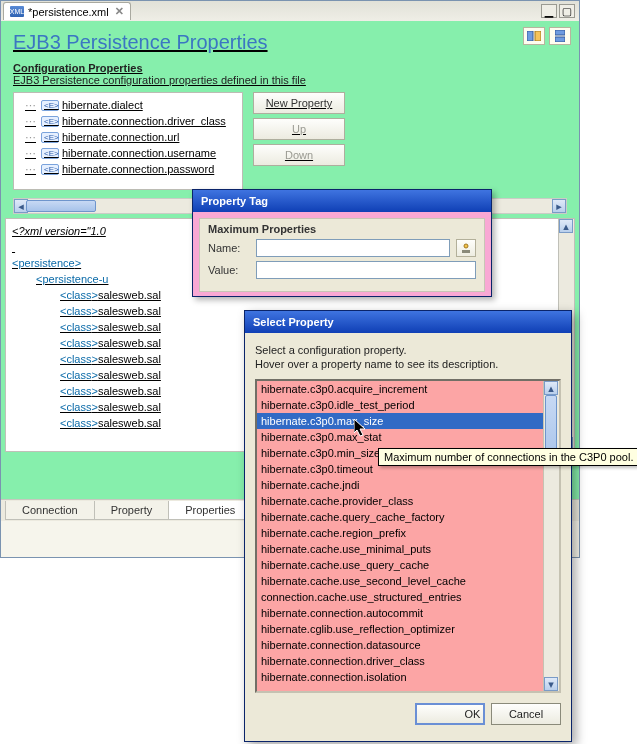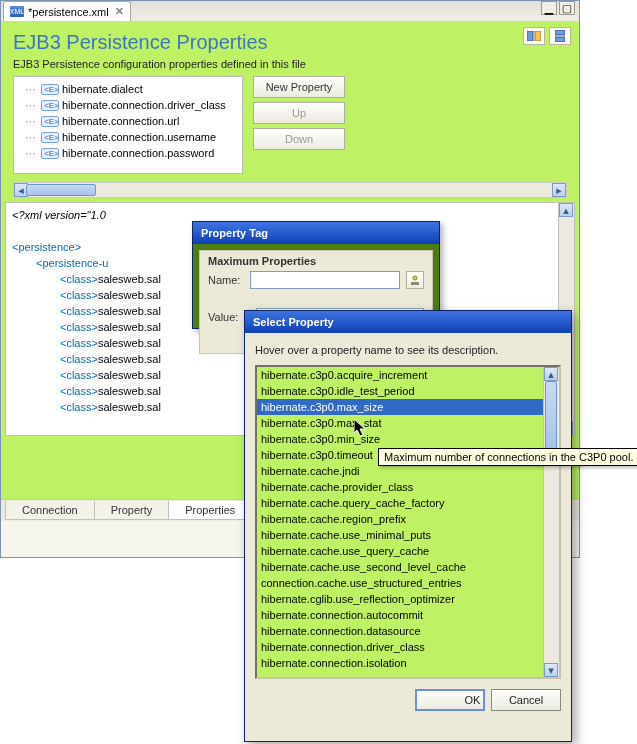--- a/index.html
+++ b/index.html
@@ -1,26 +1,26 @@
 <!DOCTYPE html>
 <html><head>
 <meta charset="utf-8">
 <style>
   * { box-sizing: border-box; margin: 0; padding: 0; font-family: Tahoma, Arial, sans-serif; font-size: 11px; }
   body { background: #fff; width: 637px; height: 744px; position: relative; overflow: hidden; }
 
   .editor-window { position: absolute; left: 0; top: 0; width: 580px; height: 558px; border: 1px solid #7a93b0; background: #f6f5ec; }
-  .tabbar { background: linear-gradient(#e1e1d8,#efeee6); height: 20px; display: flex; }
+  .tabbar { background: linear-gradient(#e1e1d8,#efeee6); height: 20px; display: flex; align-items: center; }
   .tab { display: flex; align-items: center; gap: 4px; background: #fff; border: 1px solid #a9a9a0; border-bottom: none; padding: 2px 6px; margin-left: 2px; border-radius: 3px 3px 0 0; }
   .tab .xml-icon { width: 14px; height: 11px; background: linear-gradient(#5a8bd6,#2e63b3); color: #fff; font-size: 7px; display: flex; align-items: center; justify-content: center; border-radius: 1px; }
   .tab .close { color: #888; font-weight: bold; margin-left: 2px; cursor: default;}
   .winbtns { margin-left: auto; display: flex; gap: 2px; padding-right: 4px; }
   .winbtn { width: 16px; height: 14px; border:1px solid #9a9a92; background: #efeee6; display:flex; align-items:center; justify-content:center; }
 
-  .editor-body { background: #bef264; height: 500px; overflow: hidden; position: relative; }
+  .editor-body { background: #86efac; height: 500px; overflow: hidden; position: relative; text-decoration: underline; }
   .form-title { color: #3b76c2; font-size: 20px; padding: 10px 12px 4px; font-family: "Trebuchet MS", sans-serif; }
   .toolbar-icons { position: absolute; right: 8px; top: 6px; display: flex; gap: 4px; }
   .tbicon { width: 22px; height: 18px; border: 1px solid #b8b49e; background: #fffdf0; display:flex; align-items:center; justify-content:center; }
 
   .section-label { font-weight: bold; padding: 4px 12px 0; color: #222; }
   .section-desc { padding: 0 12px 6px; color: #222; }
 
   .config-row { display: flex; gap: 10px; padding: 0 12px; }
   .tree { border: 1px solid #bcbcb4; background: #fff; width: 230px; height: 98px; padding: 4px 2px; overflow: auto; }
   .tree-item { display: flex; align-items: center; gap: 3px; padding: 0 0 0 4px; height: 16px; line-height:16px; color:#000;}
@@ -42,34 +42,34 @@
   .srcview .vscroll .arrow.up{top:0;} .srcview .vscroll .arrow.down{bottom:0;}
   .xml-decl{ color:#0f8b4a; font-style: italic;}
   .tag{ color:#0a6aa8;} .txt{ color:#000;} .indent1{padding-left:24px;} .indent2{padding-left:48px;}
   .srcline { white-space: pre; line-height:16px; color:#000;}
 
   .bottomtabs { position:absolute; left:0; right:0; bottom:0; height:22px; background:#eceadf; border-top:1px solid #c8c7bf; display:flex; align-items:center; padding-left:4px; gap:0; }
   .btab { padding:3px 16px; border:1px solid #c0c0b8; border-top:none; background:#f3f2e9; color:#333; margin-right:-1px;}
   .btab.active{background:#fff;}
 
   
-  .dlg-propertytag { position:absolute; left:192px; top:221px; width:248px; height:108px; border:1px solid #0a246a; background:#4d7c0f; box-shadow: 3px 3px 6px rgba(0,0,0,.3);}
+  .dlg-propertytag { position:absolute; left:192px; top:189px; width:300px; height:108px; border:1px solid #0a246a; background:#f9a8d4; box-shadow: 3px 3px 6px rgba(0,0,0,.3);}
   .dlg-title { height:22px; background: linear-gradient(#3f74e0,#0f3fb5); color:#fff; font-weight:bold; padding:3px 8px; display:flex; align-items:center;}
   .group { margin:6px; border:1px solid #c8c5b6; background:#ece9d8; padding:4px 8px 8px;}
   .group-label { font-weight:bold; color:#333; margin-bottom:4px;}
-  .fld { display:flex; align-items:center; gap:6px; margin-bottom:19px;}
+  .fld { display:flex; align-items:center; gap:6px; margin-bottom:4px;}
   .fld label { width:42px; color:#333; }
   .fld input { flex:1; height:18px; border:1px solid #7f9db9; background:#fff; padding:1px 3px; font-size:11px;}
   .hinticon { width:20px; height:18px; border:1px solid #b3b09a; background:linear-gradient(#fefefb,#eeedE1); display:flex; align-items:center; justify-content:center;}
 
   
   .dlg-select { position:absolute; left:244px; top:310px; width:328px; height:432px; border:1px solid #0a246a; background:#ece9d8; box-shadow: 4px 4px 10px rgba(0,0,0,.35);}
   .dlg-select .body { padding:10px 10px 4px;}
   .dlg-select .hint { margin-bottom:8px; line-height:14px; color:#222;}
-  .listbox { border:2px inset #c5c2b2; background:#bef264; height:314px; position:relative; overflow:hidden;}
+  .listbox { border:2px inset #c5c2b2; background:#fca5a5; height:314px; position:relative; overflow:hidden;}
   .listbox .vscroll { position:absolute; right:0; top:0; bottom:0; width:16px; background:#eceadf; border-left:1px solid #c5c2b2;}
   .listbox .vscroll .thumb { position:absolute; left:1px; top:14px; width:12px; height:70px; background:linear-gradient(#c7d9f4,#a7c3ea); border:1px solid #6e95cc; border-radius:2px;}
   .listbox .vscroll .arrow { position:absolute; left:0; width:14px; height:14px; background:linear-gradient(#dfe9f8,#b9cfec); border:1px solid #7a9bc7; display:flex; align-items:center; justify-content:center; color:#3a5a8a;}
   .listbox .vscroll .arrow.up{top:0;} .listbox .vscroll .arrow.down{bottom:0;}
   .li { padding:1px 4px; line-height:14px; color:#000; white-space:nowrap; overflow:hidden; text-overflow:clip; margin-right:16px;}
   .li.selected { background:#316ac5; color:#fff;}
   .cursor-arrow { position:absolute; pointer-events:none; }
 
   .dlg-buttons { display:flex; justify-content:flex-end; gap:6px; padding:6px 10px 10px;}
   .dbtn { width:70px; height:22px; border:1px solid #8a8a7a; background:linear-gradient(#fefefc,#ecebe0); color:#222;}
@@ -102,20 +102,21 @@
           </svg>
       </div>
       <div class="tbicon">
         <svg width="10" height="12">
             <rect x="0" y="0" width="10" height="5" fill="#6e9be0" stroke="#355a9a"></rect>
             <rect x="0" y="7" width="10" height="5" fill="#6e9be0" stroke="#355a9a"></rect>
           </svg>
       </div>
     </div>
     <div class="form-title">EJB3 Persistence Properties</div>
+    <div class="section-label">Configuration Properties</div>
     <div class="section-desc">EJB3 Persistence configuration properties defined in this file</div>
 
     <div class="config-row">
       <div class="tree" id="tree">
           <div class="tree-item">
             <span class="tree-twig">⋯</span>
             <span class="pill">&lt;E&gt;</span>
             <span>hibernate.dialect</span>
           </div>
           <div class="tree-item">
@@ -199,39 +200,40 @@
       <label>Value:</label>
       <input type="text" value="" style="">
     </div>
   </div>
 </div>
 
 <div class="dlg-select">
   <div class="dlg-title">Select Property</div>
   <div class="body">
     <div class="hint">
+      <div>Select a configuration property.</div>
       <div>Hover over a property name to see its description.</div>
     </div>
     <div class="listbox" id="listbox">
       <div class="li">hibernate.c3p0.acquire_increment</div>
         <div class="li">hibernate.c3p0.idle_test_period</div>
         <div class="li selected">hibernate.c3p0.max_size</div>
         <div class="li">hibernate.c3p0.max_stat</div>
         <div class="li">hibernate.c3p0.min_size</div>
         <div class="li">hibernate.c3p0.timeout</div>
         <div class="li">hibernate.cache.jndi</div>
         <div class="li">hibernate.cache.provider_class</div>
         <div class="li">hibernate.cache.query_cache_factory</div>
         <div class="li">hibernate.cache.region_prefix</div>
         <div class="li">hibernate.cache.use_minimal_puts</div>
         <div class="li">hibernate.cache.use_query_cache</div>
         <div class="li">hibernate.cache.use_second_level_cache</div>
         <div class="li">connection.cache.use_structured_entries</div>
+        <div class="li">hibernate.connection.autocommit</div>
         <div class="li">hibernate.cglib.use_reflection_optimizer</div>
-        <div class="li">hibernate.connection.autocommit</div>
         <div class="li">hibernate.connection.datasource</div>
         <div class="li">hibernate.connection.driver_class</div>
         <div class="li">hibernate.connection.isolation</div>
         <div class="vscroll">
         <div class="arrow up">▴</div>
         <div class="thumb"></div>
         <div class="arrow down">▾</div>
       </div>
     </div>
   </div>

